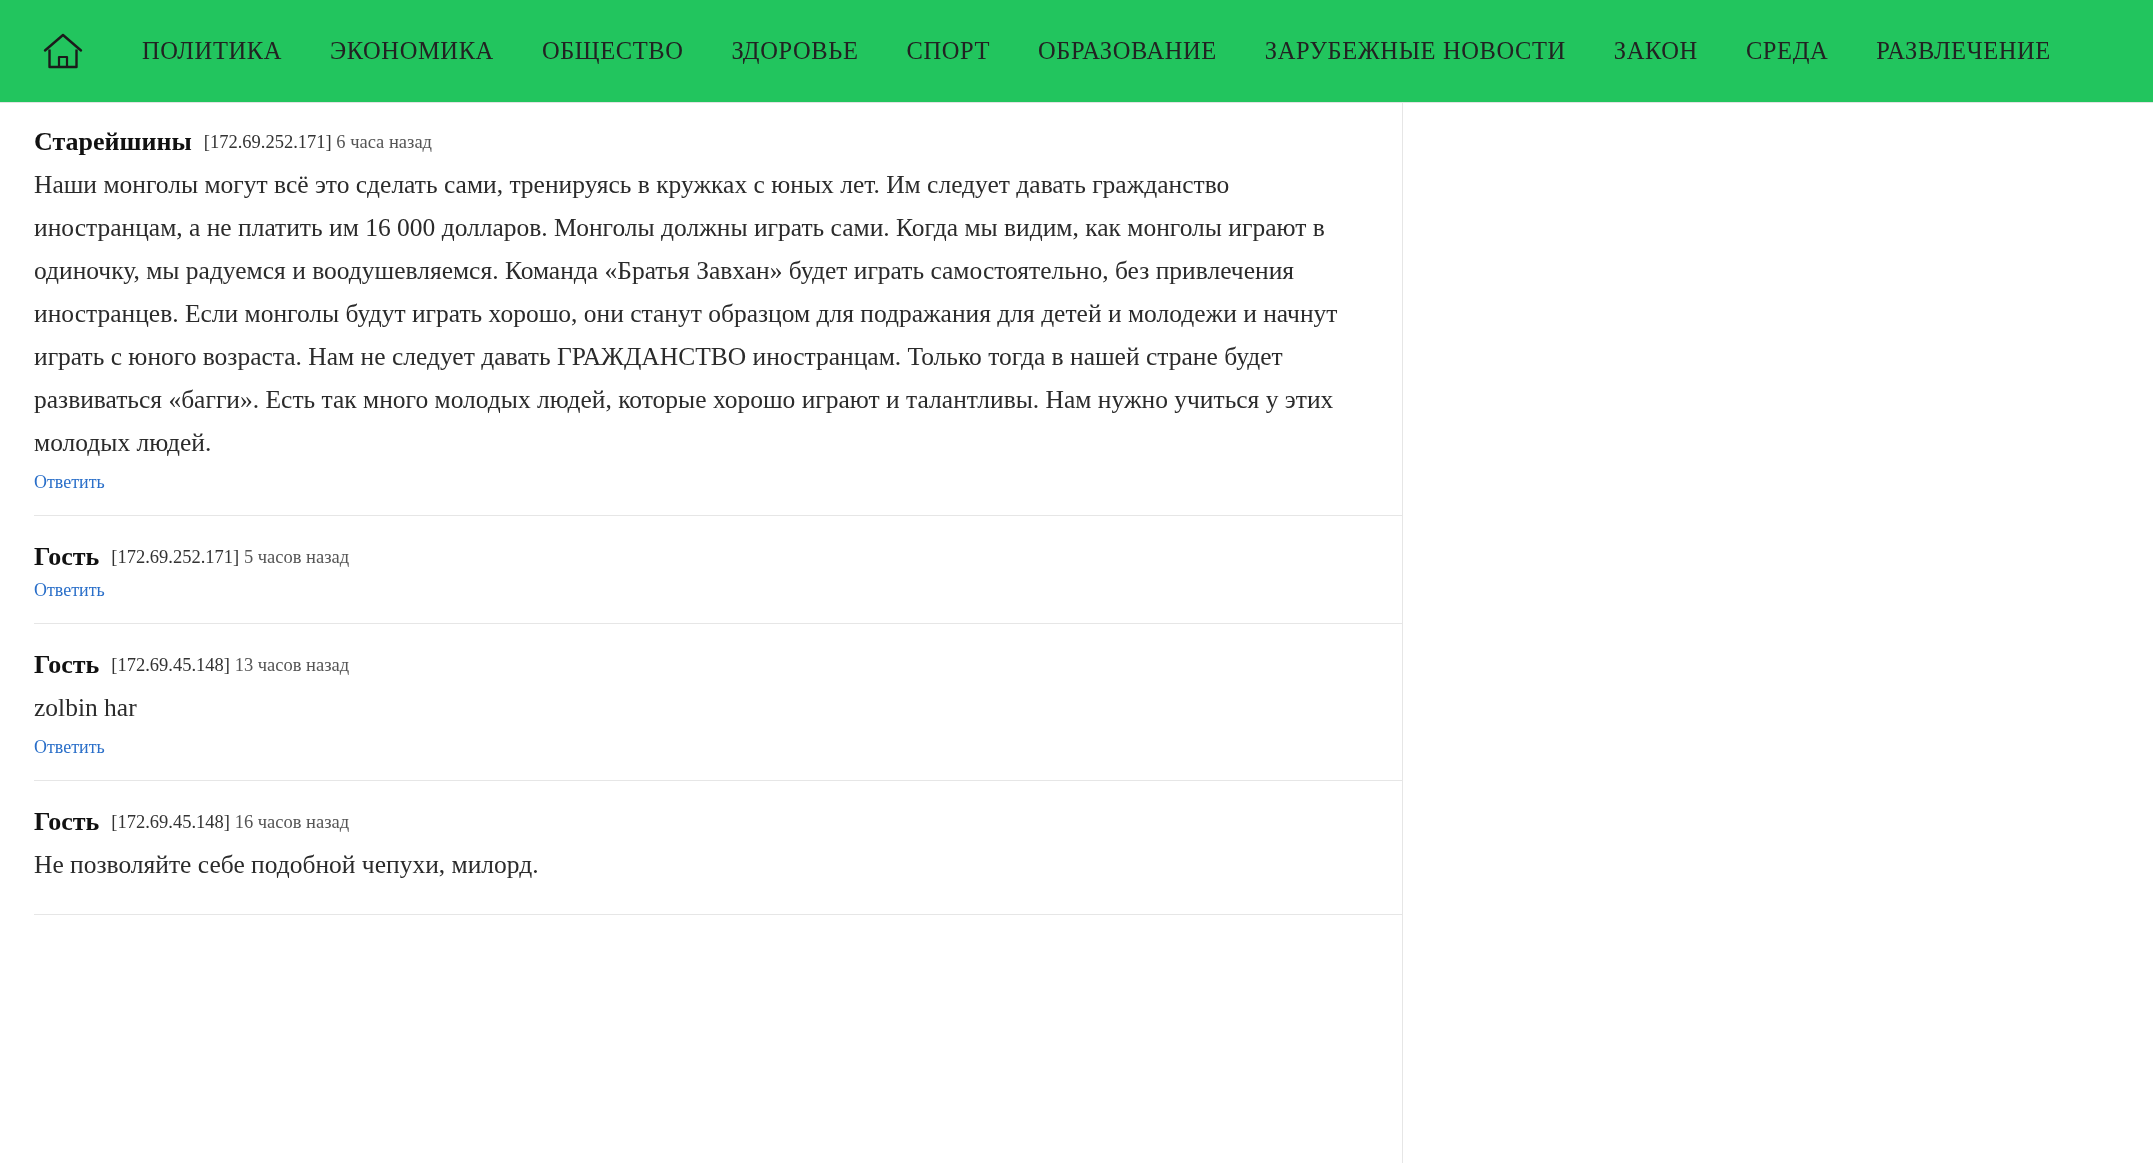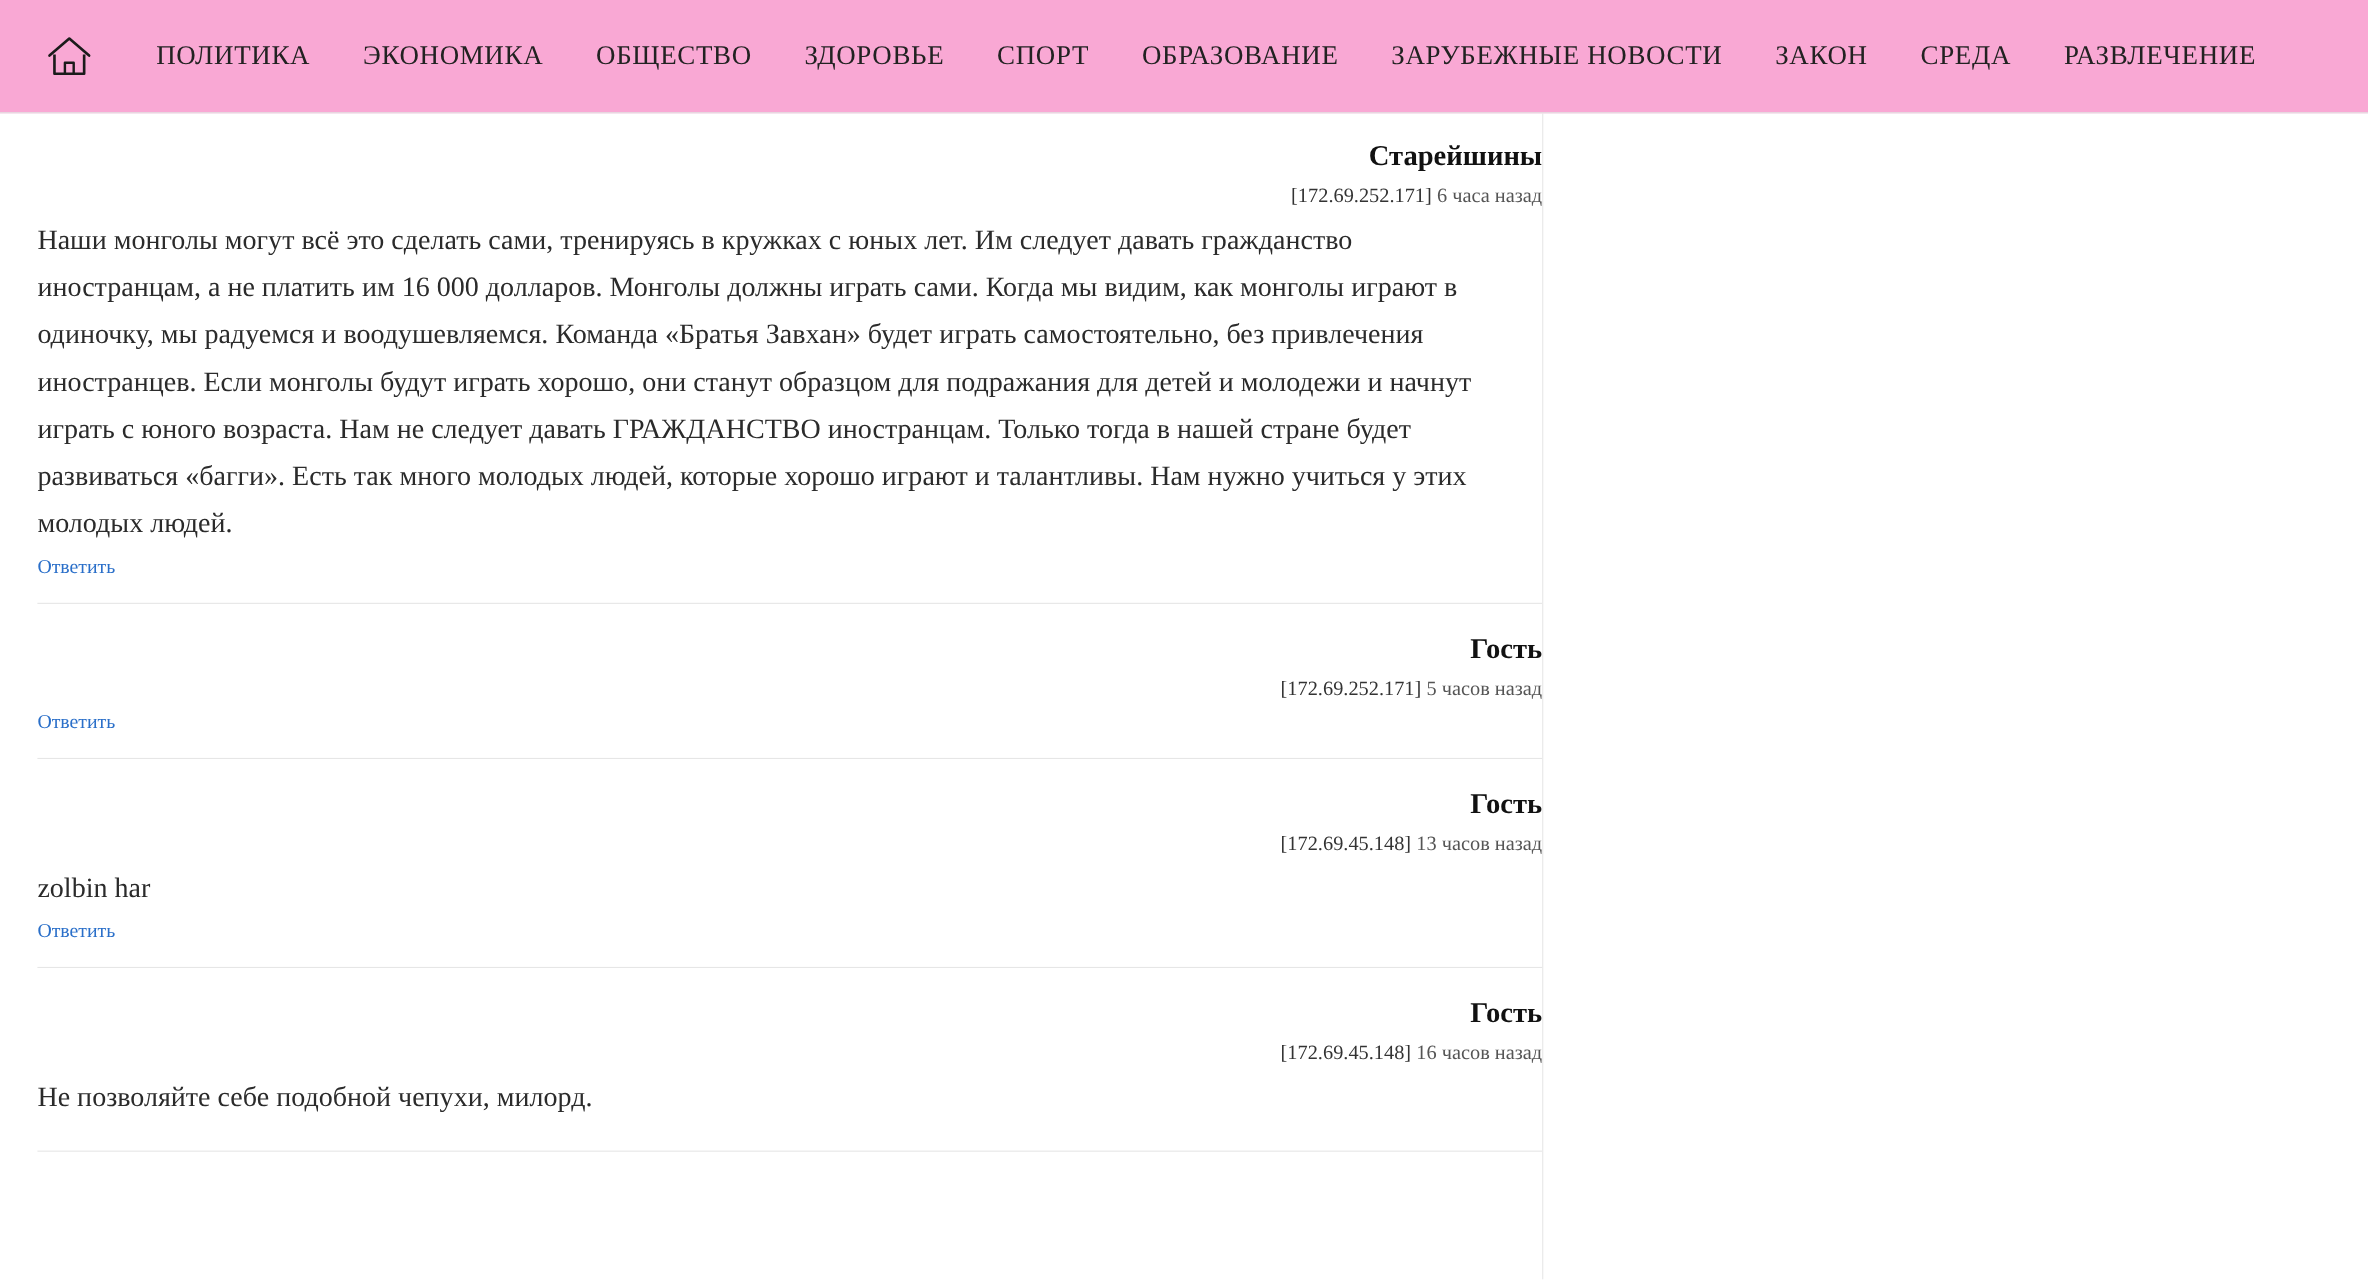--- a/index.html
+++ b/index.html
@@ -12,21 +12,21 @@
   body {
     width: 2153px;
     min-height: 1170px;
     overflow: hidden;
   }
 
   
   .navbar {
     height: 103px;
     width: 100%;
-    background: #f9a8d4;
+    background: #22c55e;
     border-bottom: 1px solid #e3e3e3;
     display: flex;
     align-items: center;
     padding: 0 34px;
     white-space: nowrap;
   }
   .home-btn {
     width: 58px;
     height: 58px;
     display: flex;
@@ -69,24 +69,23 @@
   }
 
   
   .comment {
     border-bottom: 1px solid #e6e6e6;
     padding: 26px 0 22px 0;
   }
   .comment:first-child { padding-top: 24px; }
   .comment-head {
     display: flex;
-    align-items: flex-end;
+    align-items: center;
     gap: 12px;
     margin-bottom: 6px;
-    flex-direction: column;
   }
   .author {
     font-family: "Liberation Serif", "DejaVu Serif", serif;
     font-weight: bold;
     font-size: 26px;
     color: #111111;
   }
   .meta {
     font-family: "Liberation Serif", "DejaVu Serif", serif;
     font-size: 18.5px;

